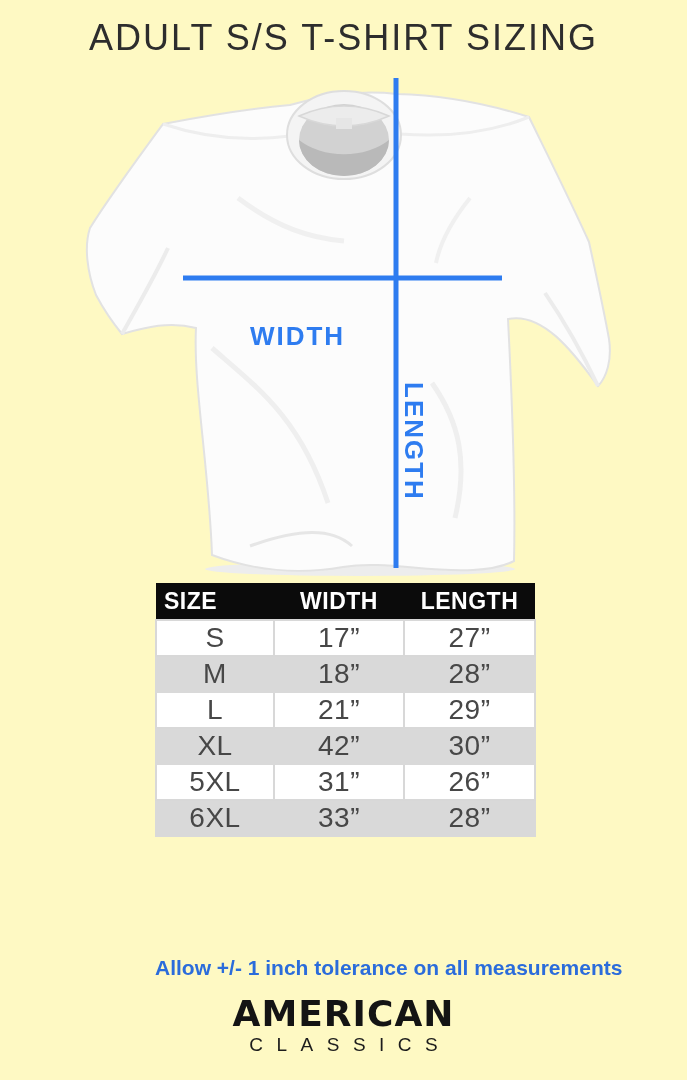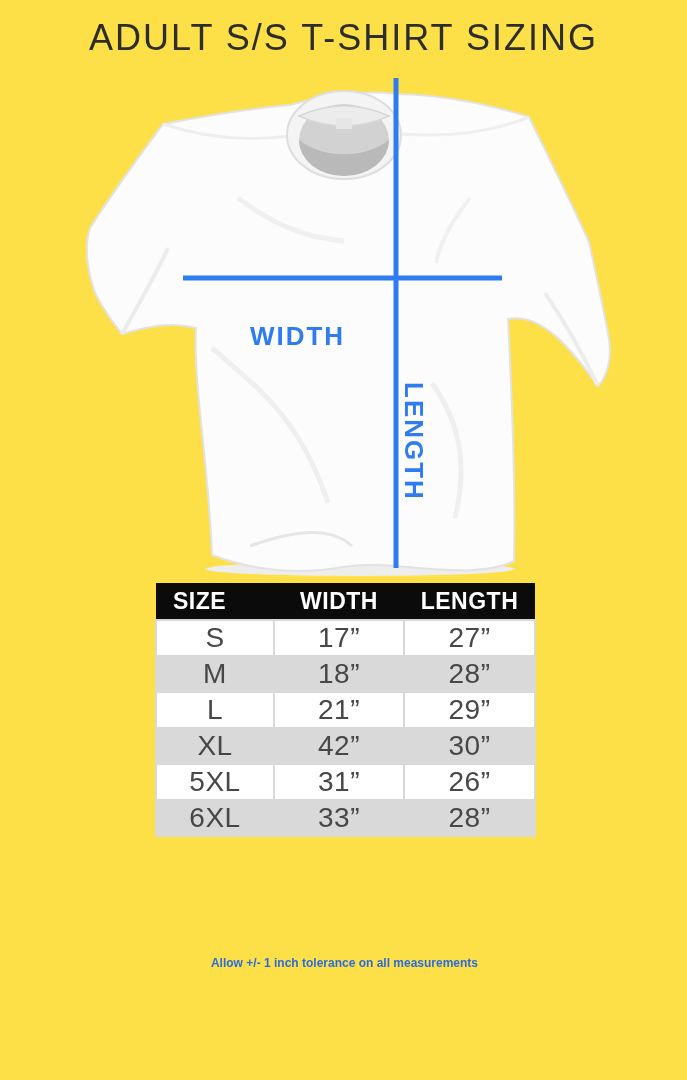--- a/index.html
+++ b/index.html
@@ -7,21 +7,21 @@
     --note-blue:#2b6cdb;
     --header-bg:#0b0b0b;
     --alt-row:#d9d9d9;
   }
   *{box-sizing:border-box;margin:0;padding:0;}
   html,body{background:#ffffff;}
   body{
     width:687px;height:1080px;position:relative;overflow:hidden;
     font-family:"Liberation Sans",sans-serif;
   }
-  #page{position:absolute;inset:0;background:#fde047;}
+  #page{position:absolute;inset:0;background:#fef9c3;}
 
   
   .title{
     position:absolute;top:17px;left:0;width:687px;
     text-align:center;font-size:36px;font-weight:400;
     letter-spacing:2px;color:#2d2d2d;white-space:nowrap;
   }
 
   
   .shirt-wrap{position:absolute;top:78px;left:0;width:687px;height:500px;}
@@ -41,32 +41,32 @@
     border-collapse:collapse;table-layout:fixed;width:379px;
   }
   col.c-size{width:118px;}
   col.c-width{width:130px;}
   col.c-length{width:131px;}
   thead th{
     background:var(--header-bg);color:#ffffff;
     font-size:23px;font-weight:bold;letter-spacing:0.5px;
     height:37px;border:none;text-align:center;vertical-align:middle;
   }
-  thead th:first-child{text-align:left;padding-left:17px;}
+  thead th:first-child{text-align:left;padding-left:8px;}
   tbody td{
     height:34px;line-height:34px;text-align:center;vertical-align:middle;
     font-size:28px;color:#474747;letter-spacing:0.5px;
     border:2px solid #d8d8d8;background:#ffffff;white-space:nowrap;
   }
   tbody tr:nth-child(even) td{background:var(--alt-row);border-color:var(--alt-row);}
 
   
   .note{
     position:absolute;top:956px;left:155px;width:379px;
-    text-align:center;font-size:12px;font-weight:bold;
+    text-align:center;font-size:21px;font-weight:bold;
     color:var(--note-blue);white-space:nowrap;
   }
 
   
   .brand{position:absolute;top:996px;left:0;width:687px;text-align:center;}
   .brand-main{
     font-family:"DejaVu Sans",sans-serif;font-weight:bold;
     font-size:36px;letter-spacing:1px;color:#141414;line-height:1.0;
   }
   .brand-sub{
@@ -174,14 +174,18 @@
         <td>33”</td>
         <td>28”</td>
       </tr>
         </tbody>
     </table>
 
   </div>
 
   <div class="note">Allow +/- 1 inch tolerance on all measurements</div>
 
+  <div class="brand">
+    <div class="brand-main">AMERICAN</div>
+    <div class="brand-sub">CLASSICS</div>
+  </div>
 
 </div>
 
 </body></html>

